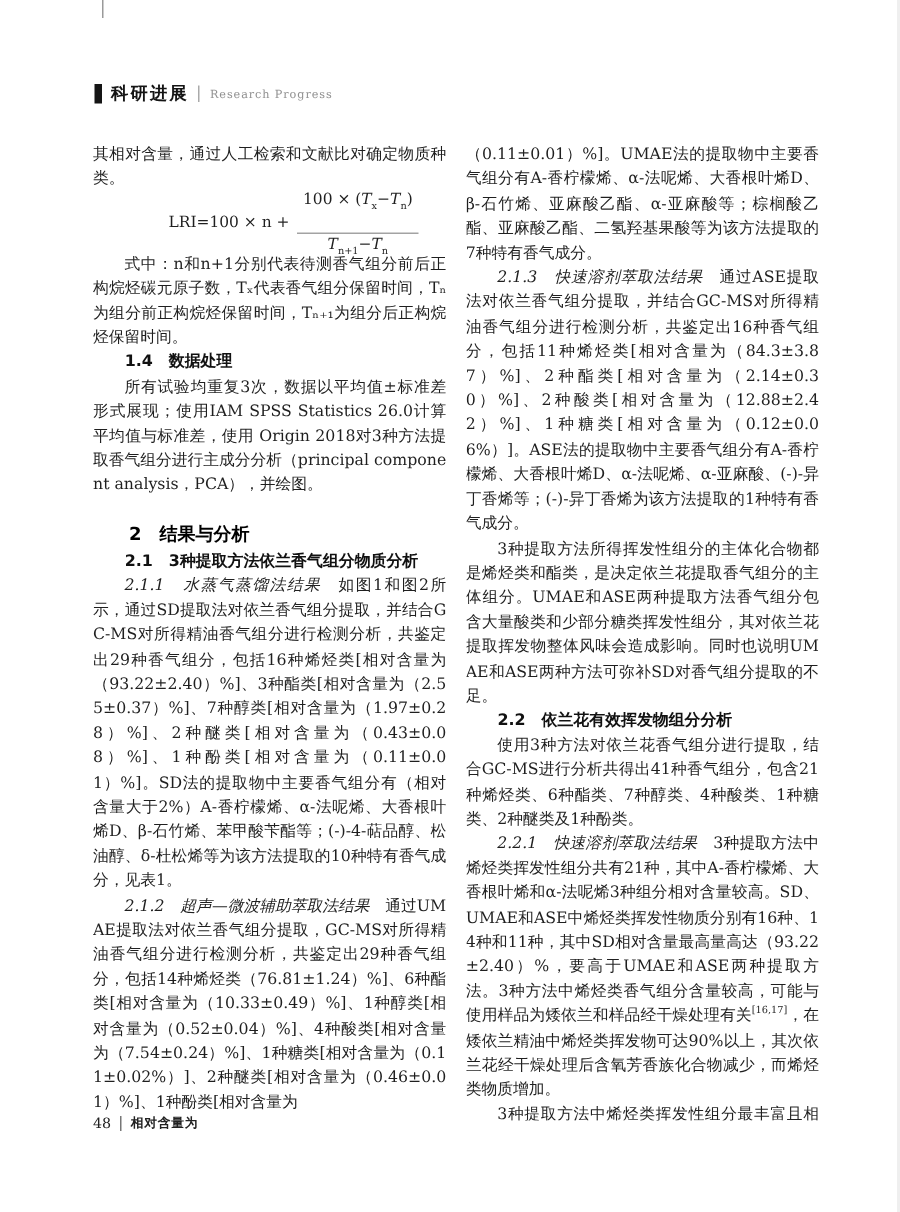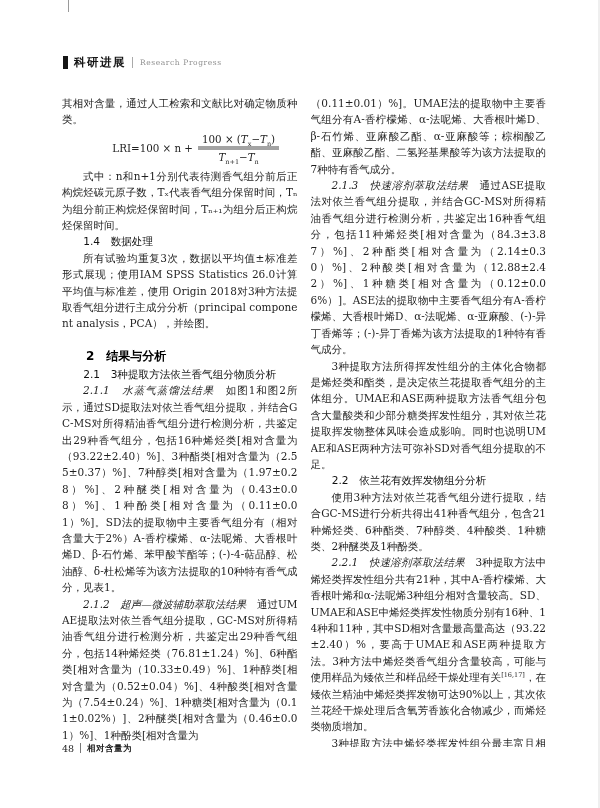--- a/index.html
+++ b/index.html
@@ -15,35 +15,35 @@
   .hdr-cn{font-family:"DejaVu Sans","Liberation Sans",sans-serif;font-weight:bold;font-size:11.5px;color:#141414;letter-spacing:1.5px;}
   .hdr-div{width:1px;height:11px;background:#aaa;margin:0 7px 0 6px;}
   .hdr-en{font-size:7.5px;color:#909090;letter-spacing:.6px;}
   
   .cols{position:absolute;left:62px;top:95px;width:484px;display:flex;gap:13px;}
   .col{width:236px;height:652px;overflow:hidden;font-size:10.5px;line-height:16.4px;text-align:justify;word-break:break-all;}
   .col p,.col div{margin:0;}
   .indent{text-indent:2em;}
   .h1{font-family:"DejaVu Sans","Liberation Sans",sans-serif;font-weight:bold;font-size:12px;color:#000000;
       text-indent:2em;margin-top:15px !important;line-height:19px;}
-  .h2{font-family:"DejaVu Sans","Liberation Sans",sans-serif;font-weight:normal;font-size:10.6px;color:#111;
+  .h2{font-family:"DejaVu Sans","Liberation Sans",sans-serif;font-weight:bold;font-size:10.6px;color:#111;
       text-indent:2em;line-height:16.4px;}
   .lead{font-style:italic;}
   sup{font-size:6.5px;line-height:0;}
   
   .formula{display:flex;justify-content:center;align-items:center;height:40px;line-height:normal;
            font-size:10.3px;margin:2px 0;text-indent:0;}
   .f-lhs{margin-right:5px;margin-left:32px;}
   .frac{display:inline-flex;flex-direction:column;text-align:center;}
-  .frac .num{border-bottom:4px solid #a3a3a3;padding:0 4px 1px;}
+  .frac .num{border-bottom:1px solid #a3a3a3;padding:0 4px 16px;}
   .frac .den{padding-top:1px;}
   .frac i,.formula i{font-style:italic;}
   .frac sub{font-size:6.5px;line-height:0;}
   
-  .ftr{position:absolute;left:62px;top:743px;display:flex;font-size:9.5px;color:#222;}
+  .ftr{position:absolute;left:62px;top:743px;display:flex;align-items:center;font-size:9.5px;color:#222;}
   .ftr-div{width:1px;height:10px;background:#777;margin:0 6px;}
   .ftr-journal{font-family:"DejaVu Sans","Liberation Sans",sans-serif;font-weight:bold;font-size:8.5px;letter-spacing:.5px;}
 </style>
 </head>
 <body>
 
 <div class="page">
   <div class="crop-mark"></div>
 
   <div class="hdr">

